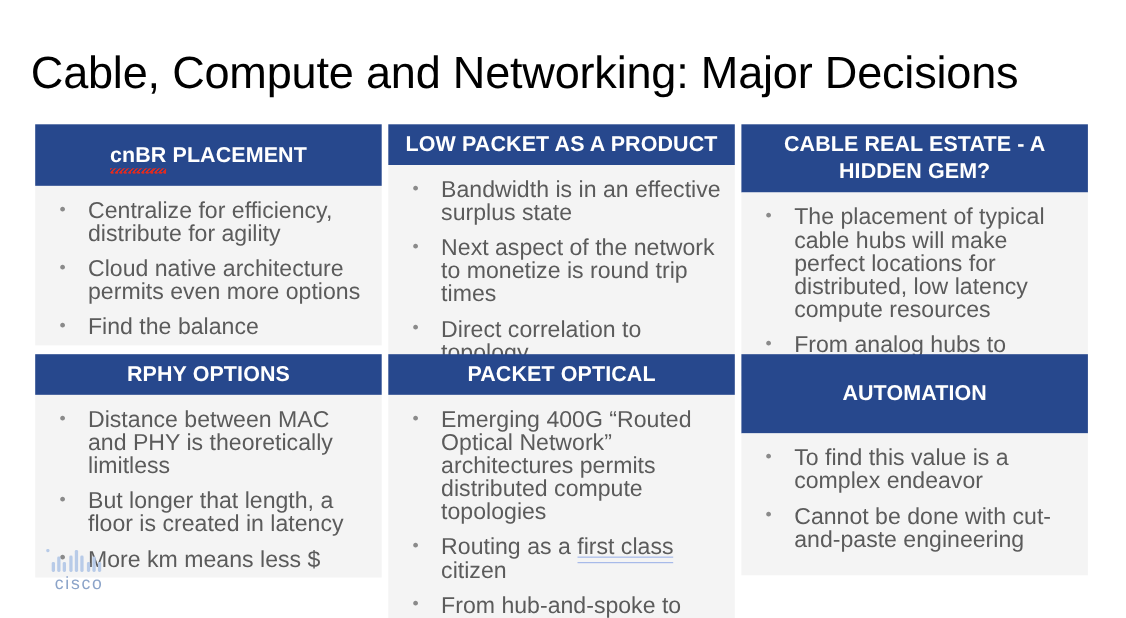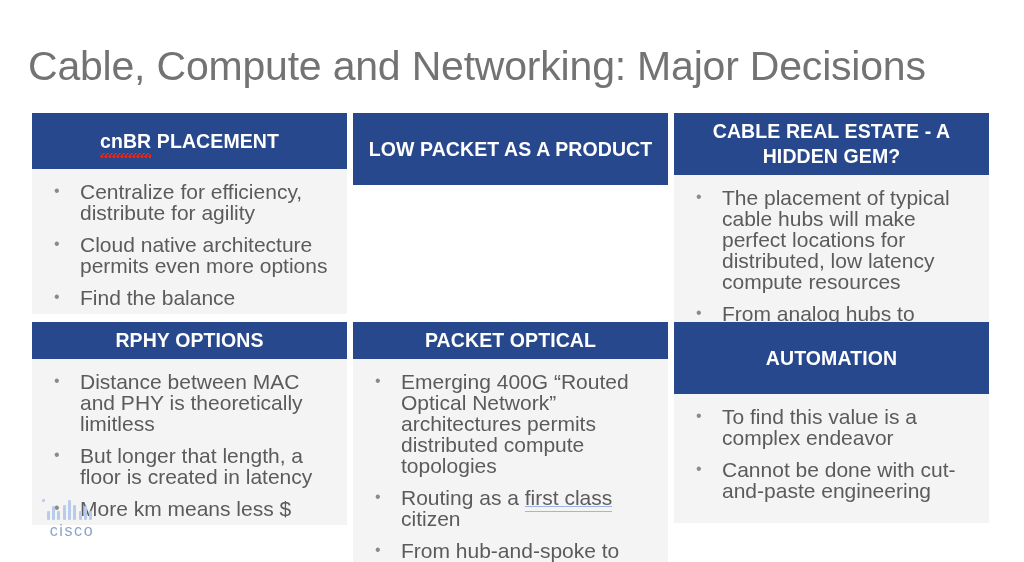--- a/index.html
+++ b/index.html
@@ -22,21 +22,21 @@
   }
 
   
   .slide-title {
     position: absolute;
     left: 28px;
     top: 38px;
     width: 975px;
     font-size: 41px;
     line-height: 56px;
-    color: #737373;
+    color: #000000;
     font-weight: 400;
     letter-spacing: -0.2px;
     white-space: nowrap;
   }
 
   
   .grid {
     position: absolute;
     left: 32px;
     top: 113px;
@@ -213,20 +213,27 @@
         <ul class="bullets">
           <li>Centralize for efficiency, distribute for agility</li>
           <li>Cloud native architecture permits even more options</li>
           <li>Find the balance</li>
         </ul>
       </div>
     </div>
 
     <div class="card">
       <div class="card-header h1">LOW PACKET AS A PRODUCT</div>
+      <div class="card-body">
+        <ul class="bullets">
+          <li>Bandwidth is in an effective surplus state</li>
+          <li>Next aspect of the network to monetize is round trip times</li>
+          <li>Direct correlation to topology</li>
+        </ul>
+      </div>
     </div>
 
     <div class="card">
       <div class="card-header h1">CABLE REAL ESTATE - A HIDDEN GEM?</div>
       <div class="card-body">
         <ul class="bullets">
           <li>The placement of typical cable hubs will make perfect locations for distributed, low latency compute resources</li>
           <li>From analog hubs to colocation centers</li>
         </ul>
       </div>

